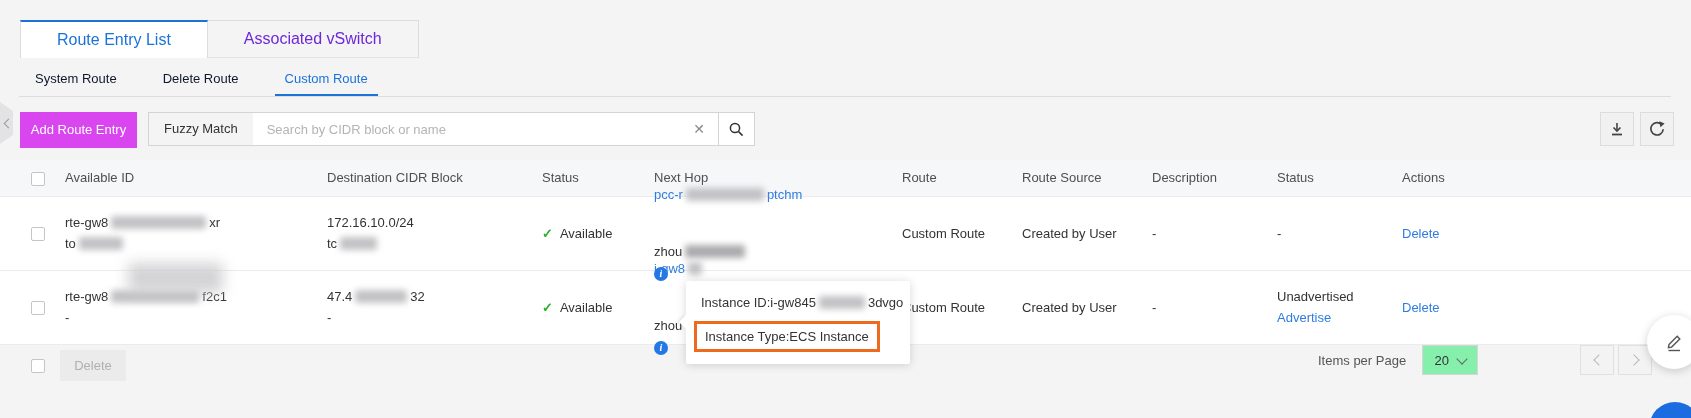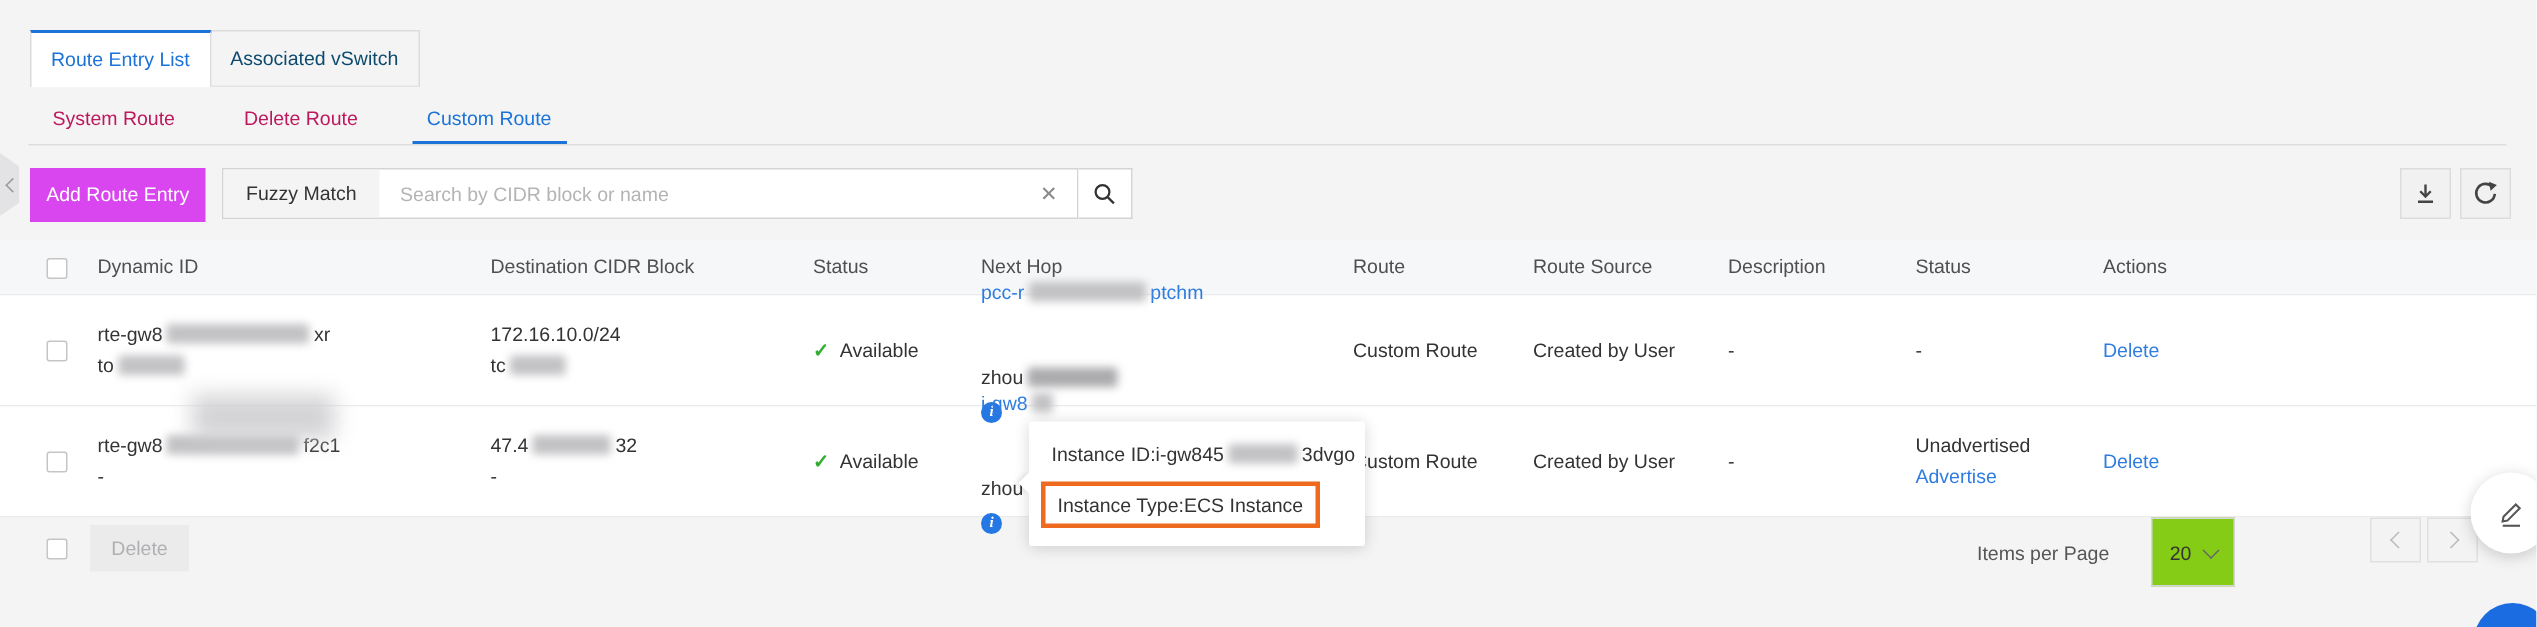--- a/index.html
+++ b/index.html
@@ -1,27 +1,27 @@
 <!DOCTYPE html>
 <html><head>
 <meta charset="utf-8">
 <style>
   html,body{margin:0;padding:0;}
   body{font-family:"Liberation Sans",sans-serif;}
   .stage{position:relative;width:1691px;height:418px;background:#f4f4f5;overflow:hidden;font-size:13px;color:#333;}
 
   
   .primary-tabs{position:absolute;top:20px;left:20px;display:flex;}
-  .ptab{height:38px;line-height:35px;padding:0 13px;box-sizing:border-box;font-size:13px;cursor:pointer;}
+  .ptab{height:38px;line-height:35px;padding:0 36px;box-sizing:border-box;font-size:16px;cursor:pointer;}
   .ptab.active{background:#fff;border:1px solid #dcdcde;border-top:2px solid #1b73d8;border-bottom:none;color:#1b73d8;}
-  .ptab.inactive{border-top:1px solid #dcdcde;border-right:1px solid #dcdcde;border-bottom:1px solid #e3e3e5;color:#0c4a6e;}
+  .ptab.inactive{border-top:1px solid #dcdcde;border-right:1px solid #dcdcde;border-bottom:1px solid #e3e3e5;color:#6d28d9;}
 
   
   .secondary-tabs{position:absolute;top:61px;left:35px;display:flex;gap:46px;height:34px;align-items:center;}
-  .stab{cursor:pointer;position:relative;color:#be185d;}
+  .stab{cursor:pointer;position:relative;color:#0f172a;}
   .stab.active{color:#1b73d8;}
   .stab.active::after{content:"";position:absolute;left:-10px;right:-10px;bottom:-10px;height:2px;background:#1b73d8;}
   .subtab-divider{position:absolute;top:96px;left:19px;right:20px;height:1px;background:#dddddf;}
 
   
   .collapse-handle{position:absolute;left:0;top:102px;width:13px;height:42px;background:#e3e3e6;
     clip-path:polygon(0 0,100% 9px,100% calc(100% - 9px),0 100%);display:flex;align-items:center;justify-content:center;cursor:pointer;}
 
   
   .add-btn{position:absolute;left:20px;top:112px;width:117px;height:36px;background:#d946ef;color:#fff;
@@ -70,21 +70,21 @@
   .tooltip .arrow{position:absolute;left:-5px;top:36px;width:10px;height:10px;background:#fff;transform:rotate(45deg);
     box-shadow:-2px 2px 3px rgba(0,0,0,.08);}
   .tooltip-line1{color:#333;line-height:18px;white-space:nowrap;}
   .highlight-box{display:inline-block;border:3px solid #ed6a1e;padding:5px 8px;margin:9px 0 0 -7px;white-space:nowrap;color:#333;}
 
   
   .footer-check{position:absolute;left:31px;top:359px;}
   .footer-delete{position:absolute;left:60px;top:350px;width:66px;height:31px;background:#ebebec;border:none;
     color:#b0b0b3;font-size:13px;font-family:"Liberation Sans",sans-serif;cursor:not-allowed;}
   .pager{position:absolute;top:345px;left:1318px;display:flex;align-items:center;color:#555;}
-  .page-select{width:56px;height:46px;box-sizing:border-box;border:1px solid #d6d6d8;background:#84cc16;margin-left:28px;
+  .page-select{width:56px;height:30px;box-sizing:border-box;border:1px solid #d6d6d8;background:#86efac;margin-left:16px;
     display:flex;align-items:center;justify-content:center;gap:9px;color:#333;cursor:pointer;}
   .pg-btn{width:34px;height:30px;box-sizing:border-box;border:1px solid #e0e0e2;background:#f3f3f4;
     display:flex;align-items:center;justify-content:center;cursor:pointer;}
   .pg-prev{position:absolute;left:1580px;top:345px;}
   .pg-next{position:absolute;left:1618px;top:345px;}
 
   .chev{display:inline-block;width:7px;height:7px;border-right:1.5px solid currentColor;border-bottom:1.5px solid currentColor;}
   .chev.down{transform:rotate(45deg);margin-top:-3px;color:#666;}
   .chev.left{transform:rotate(135deg);color:#b9b9bc;margin-left:3px;}
   .chev.right{transform:rotate(-45deg);color:#b9b9bc;margin-right:3px;}
@@ -143,21 +143,21 @@
   <div class="icon-btn refresh">
     <svg width="18" height="18" viewBox="0 0 18 18">
       <path d="M13.6 4.6 A6.2 6.2 0 1 0 15.2 9.2" fill="none" stroke="#444" stroke-width="1.7"></path>
       <polygon points="11.3,1.2 16.6,3.4 12.4,7.2" fill="#444"></polygon>
     </svg>
   </div>
 
   <div class="table">
     <div class="tr thead">
       <div class="td c-check"><span class="checkbox"></span></div>
-      <div class="td c-instance">Dynamic ID</div>
+      <div class="td c-instance">Available ID</div>
       <div class="td c-cidr">Destination CIDR Block</div>
       <div class="td c-status">Status</div>
       <div class="td c-nexthop">Next Hop</div>
       <div class="td c-type">Route</div>
       <div class="td c-source">Route Source</div>
       <div class="td c-desc">Description</div>
       <div class="td c-status2">Status</div>
       <div class="td c-actions">Actions</div>
     </div>
 

